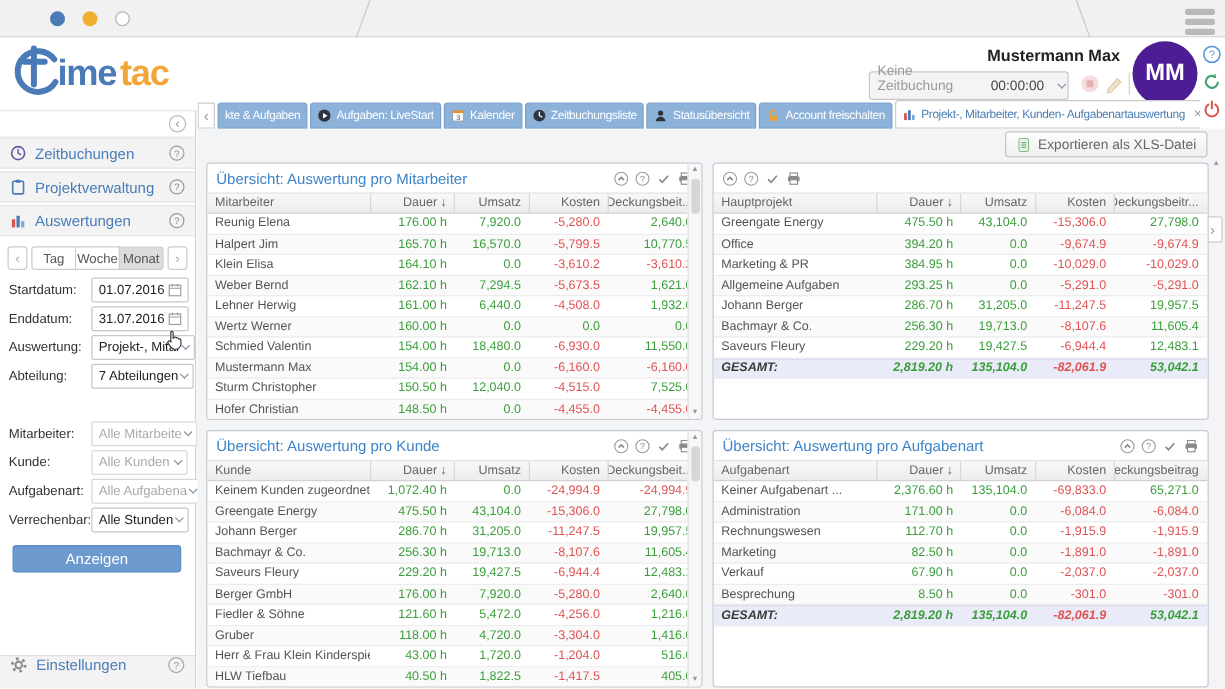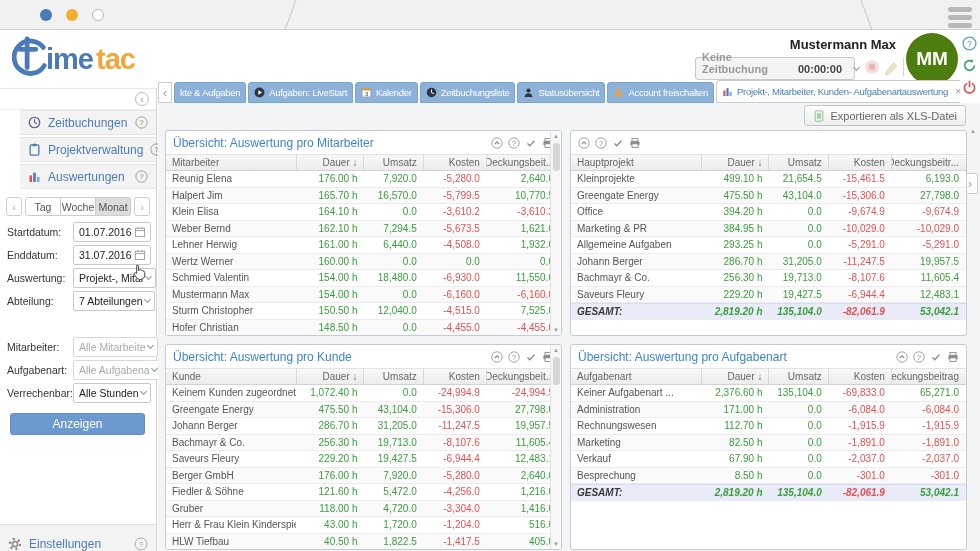--- a/index.html
+++ b/index.html
@@ -19,64 +19,64 @@
   .hamburger { position:absolute; right:8px; top:4px; cursor:pointer; }
   .hamburger i { display:block; width:24px; height:5px; background:#b9b9b9; border-radius:2px; margin:3px 0; }
 
   
   .header { position:absolute; top:30px; left:0; right:0; height:58px; background:#fff; }
   .logo { position:absolute; left:8px; top:4px; display:flex; align-items:flex-end; }
   .logo svg { width:44px; height:46px; }
   .lg-ime { color:#4a7ab8; font-size:29px; font-weight:bold; letter-spacing:-1px; margin-left:-6px; line-height:42px; }
   .lg-tac { color:#f2a63a; font-size:29px; font-weight:bold; letter-spacing:-1px; margin-left:3px; line-height:42px; }
   .user-name { position:absolute; top:7px; left:0; right:84px; text-align:right; font-size:13px; font-weight:bold; color:#222; }
-  .timer { position:absolute; left:695px; top:27px; width:160px; height:23px; background:#f4f4f4; border:1px solid #c9c9c9; border-radius:3px; display:flex; align-items:center; font-size:11px; color:#999; padding:0 6px; gap:6px; cursor:pointer;font-weight:bold; }
+  .timer { position:absolute; left:695px; top:27px; width:160px; height:23px; background:#f4f4f4; border:1px solid #c9c9c9; border-radius:3px; display:flex; align-items:center; font-size:11px; color:#999; padding:0 6px; gap:6px; cursor:pointer; }
   .timer .sep { width:1px; height:13px; background:#ccc; }
   .timer-time { color:#444;margin-left:18px; }
   .chv { width:5px; height:5px; border-right:1.5px solid #8a94a8; border-bottom:1.5px solid #8a94a8; transform:rotate(45deg); margin-top:-3px; flex:none; }
   .t-ico { position:absolute; top:29px; width:16px; height:16px; cursor:pointer; }
   .t-ico svg { width:100%; height:100%; display:block; }
   .t-stop { left:864px; }
   .t-edit { left:883px; }
   .t-divider { position:absolute; left:903px; top:28px; width:1px; height:18px; background:#d5d5d5; }
   .t-play { left:909px; width:18px; height:18px; top:28px; }
-  .avatar { position:absolute; left:906px; top:3px; width:52px; height:52px; border-radius:50%; background:#4d7c0f; color:#fff; font-size:19px; font-weight:bold; display:flex; align-items:center; justify-content:center; cursor:pointer; }
+  .avatar { position:absolute; left:906px; top:3px; width:52px; height:52px; border-radius:50%; background:#4c1d95; color:#fff; font-size:19px; font-weight:bold; display:flex; align-items:center; justify-content:center; cursor:pointer; }
 
   
   .rail { position:absolute; right:1px; top:36px; width:19px; display:flex; flex-direction:column; gap:7px; align-items:center; }
   .rail .ric { width:15px; height:15px; cursor:pointer; }
   .rail .ric svg { width:100%; height:100%; display:block; }
   .tab-next { position:absolute; right:2px; top:93px; width:16px; height:21px; background:#fff; border:1px solid #ccc; border-radius:2px; color:#999; font-size:12px; display:flex; align-items:center; justify-content:center; cursor:pointer; }
 
   
   .sidebar { position:absolute; left:0; top:88px; width:157px; bottom:0; background:#fff; border-right:1px solid #d4d4d4; border-top:1px solid #e8e8e8; }
   .sb-top { height:21px; position:relative; border-bottom:1px solid #f0f0f0; }
   .collapse { position:absolute; right:7px; top:3px; width:14px; height:14px; border:1px solid #bbb; border-radius:50%; color:#999; font-size:11px; line-height:12px; text-align:center; cursor:pointer; }
-  .sb-sec { height:25px; margin-bottom:2px; background:#f3f3f3; border-top:1px solid #e5e5e5; border-bottom:1px solid #e5e5e5; display:flex; align-items:center; padding:0 8px; gap:7px; color:#4a7cb8; font-size:12px; cursor:pointer;margin-left:20px; }
+  .sb-sec { height:25px; margin-bottom:2px; background:#f3f3f3; border-top:1px solid #e5e5e5; border-bottom:1px solid #e5e5e5; display:flex; align-items:center; padding:0 8px; gap:7px; color:#4a7cb8; font-size:12px; cursor:pointer; }
   .sb-sec .ico { width:13px; height:13px; }
   .ico { display:inline-block; flex:none; }
   .ico svg { width:100%; height:100%; display:block; }
   .qr { margin-left:auto; width:13px; height:13px; cursor:pointer; }
   .period-row { display:flex; gap:3px; padding:6px 6px 3px; align-items:center; }
   .pbtn { width:16px; height:19px; border:1px solid #ccc; border-radius:3px; background:#fff; color:#aaa; font-size:11px; display:flex; align-items:center; justify-content:center; cursor:pointer; }
   .pgroup { display:flex; flex:1; }
   .pg-btn { flex:1; height:19px; border:1px solid #ccc; border-left:none; background:#fff; font-size:10.5px; color:#555; font-family:inherit; cursor:pointer; }
   .pg-btn.first { border-left:1px solid #ccc; border-radius:3px 0 0 3px; }
   .pg-btn.last { border-radius:0 3px 3px 0; }
   .pg-btn.active { background:#dcdcdc; }
   .sb-row { display:flex; align-items:center; padding:0 6px 0 7px; margin-top:3px; }
   .sb-row.gap { margin-top:26px; }
   .sb-label { flex:0 0 66px; font-size:10.5px; color:#333; }
   .sb-ctl { flex:1; height:20px; border:1px solid #c8c8c8; border-radius:2px; display:flex; align-items:center; padding:0 4px 0 5px; background:#fff; font-size:10.5px; color:#222; gap:2px; cursor:pointer; }
   .sb-row.disabled .sb-ctl { border-color:#d8d8d8; }
   .sb-row.disabled .sb-val { color:#aaa; }
   .sb-val { flex:1; white-space:nowrap; overflow:hidden; }
   .sb-ctl .ico { width:12px; height:12px; }
   .anzeigen { display:block; margin:10px 11px 0 10px; width:135px; height:22px; background:#6c9ace; border:1px solid #5b8cc4; border-radius:3px; color:#fff; font-size:12px; font-family:inherit; cursor:pointer; }
-  .sb-settings { position:absolute; bottom:0; left:0; right:0; height:27px; background:#f3f3f3; border-top:1px solid #e0e0e0; display:flex; align-items:flex-end; gap:7px; padding:0 8px; color:#4a7cb8; font-size:12px; cursor:pointer; }
+  .sb-settings { position:absolute; bottom:0; left:0; right:0; height:27px; background:#f3f3f3; border-top:1px solid #e0e0e0; display:flex; align-items:flex-start; gap:7px; padding:0 8px; color:#4a7cb8; font-size:12px; cursor:pointer; }
   .sb-settings .ico { width:14px; height:14px; }
 
   
   .main { position:absolute; left:158px; top:80px; right:0; bottom:0; }
   .content-bg { position:absolute; top:23px; left:0; right:0; bottom:0; background:#f2f4f6; }
   .tabbar { position:absolute; top:0; left:0; right:20px; height:23px; display:flex; align-items:flex-end; overflow:hidden; z-index:5; }
   .tab-prev { width:14px; height:21px; background:#fff; border:1px solid #ccc; color:#999; font-size:12px; display:flex; align-items:center; justify-content:center; flex:none; cursor:pointer; }
   .tab { height:21px; background:#8db2d9; border:1px solid #7ba3cf; border-radius:3px 3px 0 0; margin-left:2px; display:flex; align-items:center; gap:4px; padding:0 5px; color:#fff; font-size:9.5px; letter-spacing:-0.3px; white-space:nowrap; flex:none; cursor:pointer; }
   .tab .ico { width:11px; height:11px; }
   .tab.active { background:#fff; border-color:#ccc; color:#4a7eb5; height:23px; }
@@ -297,20 +297,27 @@
           </div>
         </div>
         <div class="sb-row disabled gap">
           <span class="sb-label">Mitarbeiter:</span>
           <div class="sb-ctl">
             <span class="sb-val">Alle Mitarbeite</span>
             <span class="chv"></span>
           </div>
         </div>
         <div class="sb-row disabled">
+          <span class="sb-label">Kunde:</span>
+          <div class="sb-ctl">
+            <span class="sb-val">Alle Kunden</span>
+            <span class="chv"></span>
+          </div>
+        </div>
+        <div class="sb-row disabled">
           <span class="sb-label">Aufgabenart:</span>
           <div class="sb-ctl">
             <span class="sb-val">Alle Aufgabena</span>
             <span class="chv"></span>
           </div>
         </div>
         <div class="sb-row">
           <span class="sb-label">Verrechenbar:</span>
           <div class="sb-ctl">
             <span class="sb-val">Alle Stunden</span>
@@ -561,27 +568,20 @@
           </div>
           <div class="p-cols">
             <span class="pc cc0">Hauptprojekt</span>
             <span class="pc cc1">Dauer ↓</span>
             <span class="pc cc2">Umsatz</span>
             <span class="pc cc3">Kosten</span>
             <span class="pc cc4">Deckungsbeitr...</span>
           </div>
           <div class="p-rows">
             <div class="trow">
-              <span class="tc cc0 nm">Kleinprojekte</span>
-              <span class="tc cc1 pos">499.10 h</span>
-              <span class="tc cc2 pos">21,654.5</span>
-              <span class="tc cc3 neg">-15,461.5</span>
-              <span class="tc cc4 pos">6,193.0</span>
-            </div>
-            <div class="trow">
               <span class="tc cc0 nm">Greengate Energy</span>
               <span class="tc cc1 pos">475.50 h</span>
               <span class="tc cc2 pos">43,104.0</span>
               <span class="tc cc3 neg">-15,306.0</span>
               <span class="tc cc4 pos">27,798.0</span>
             </div>
             <div class="trow">
               <span class="tc cc0 nm">Office</span>
               <span class="tc cc1 pos">394.20 h</span>
               <span class="tc cc2 pos">0.0</span>

